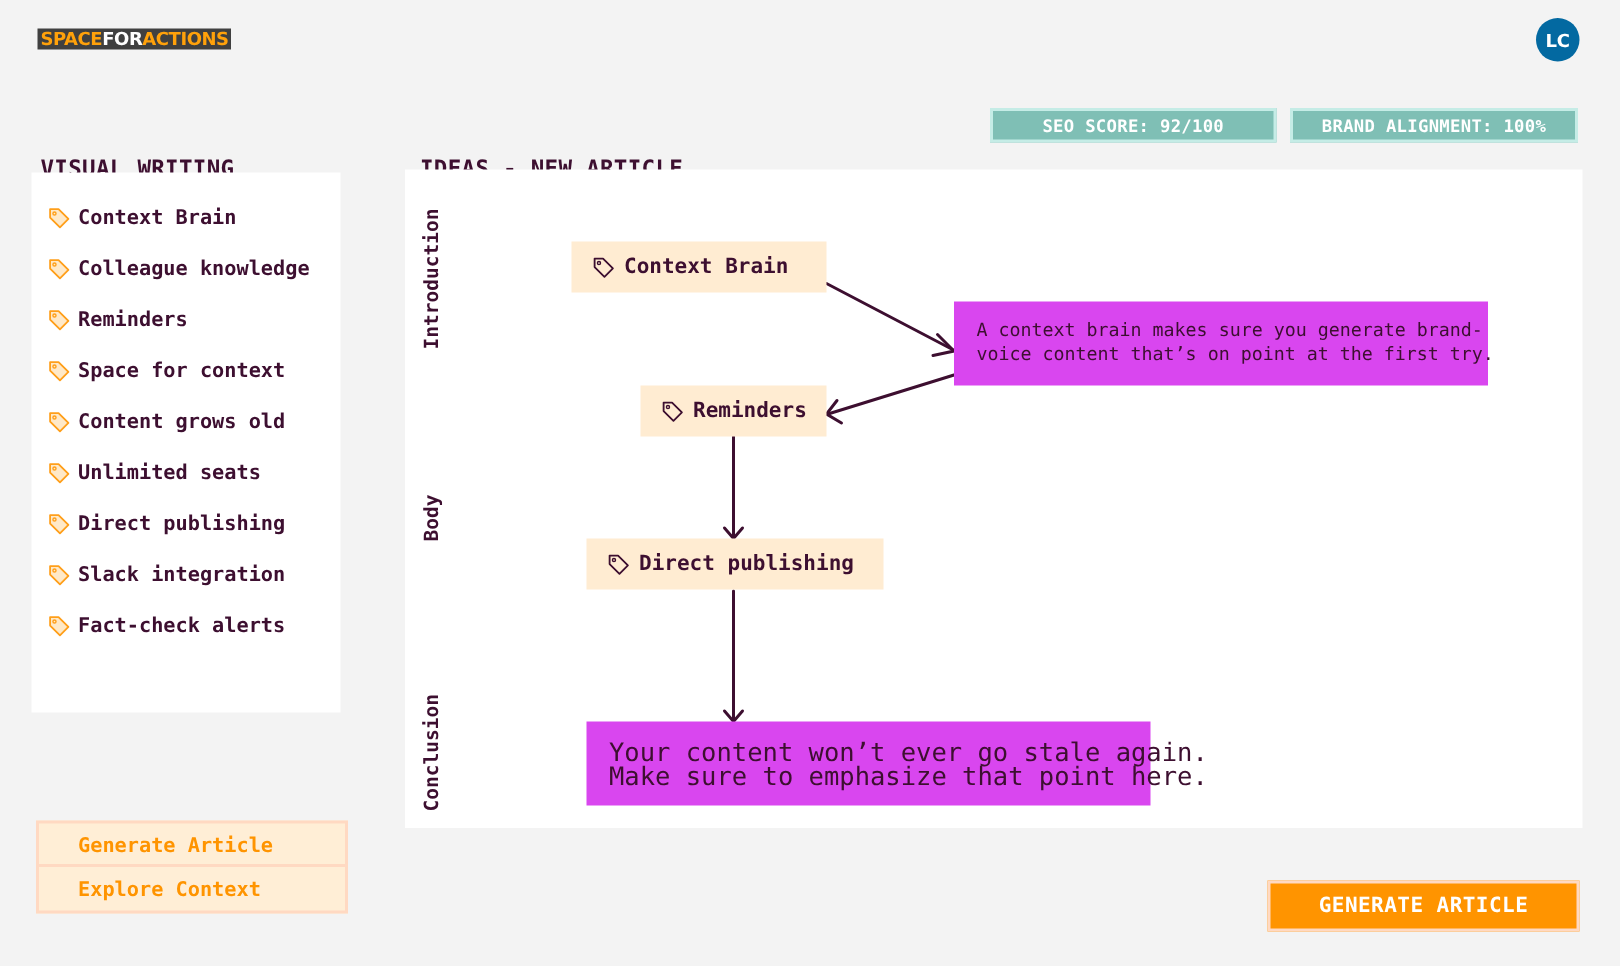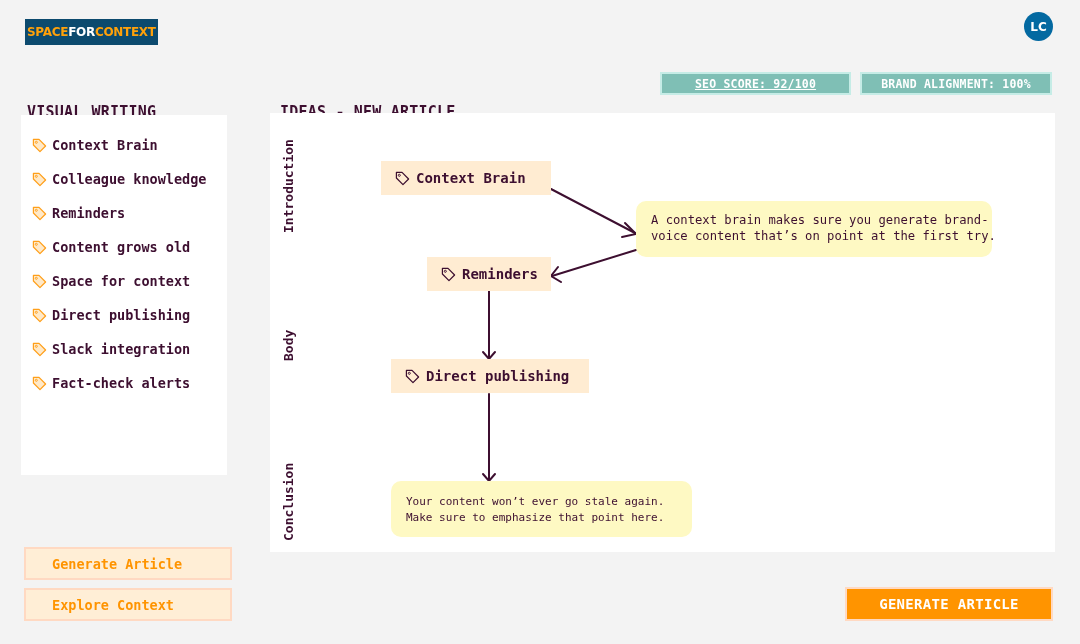--- a/index.html
+++ b/index.html
@@ -4,23 +4,23 @@
 <style>
   * { box-sizing: border-box; margin: 0; padding: 0; }
   html, body { width: 1080px; height: 644px; overflow: hidden; }
   body {
     background: #f3f3f3;
     font-family: "DejaVu Sans Mono", "Liberation Mono", monospace;
     color: #3d0f30;
     position: relative;
   }
   .logo {
-    position: absolute; left: 25px; top: 19px; height: 26px;
+    position: absolute; left: 25px; top: 19px; height: 14px;
     display: flex; align-items: center;
-    background: #0c4a6e; padding: 0 2px;
+    background: #404040; padding: 0 2px;
     font-family: "DejaVu Sans", sans-serif; font-weight: bold; font-size: 12px;
     letter-spacing: -0.3px; line-height: 14px;
   }
   .logo .o { color: #ffa10a; }
   .logo .w { color: #ffffff; }
   .avatar {
     position: absolute; left: 1024px; top: 12px; width: 29px; height: 29px;
     border-radius: 50%; background: #0369a1; color: #fff;
     font-family: "DejaVu Sans", sans-serif; font-weight: bold; font-size: 12px;
     display: flex; align-items: center; justify-content: center;
@@ -59,38 +59,38 @@
   .vlabel {
     position: absolute; font-weight: bold; font-size: 13px; color: #3d0f30;
     transform-origin: left top; transform: rotate(-90deg); white-space: nowrap;
   }
   .node {
     position: absolute; background: #ffecd2; display: flex; align-items: center;
     font-size: 14px; font-weight: bold; color: #3d0f30; cursor: pointer;
   }
   .node .tag { margin-right: 6px; display: inline-flex; }
   .note {
-    position: absolute; background: #fef9c3; color: #3d0f30;
-    font-size: 12.2px; line-height: 16px; white-space: pre; border-radius: 10px;
+    position: absolute; background: #d946ef; color: #3d0f30;
+    font-size: 12.2px; line-height: 16px; white-space: pre;
   }
   .cta {
     position: absolute; left: 845px; top: 587px; width: 208px; height: 34px;
     background: #ff9400; border: 2px solid #ffd9c2; color: #ffffff;
     font-weight: bold; font-size: 14px; letter-spacing: 0.3px;
     display: flex; align-items: center; justify-content: center; cursor: pointer;
   }
   svg.arrows { position: absolute; left: 0; top: 0; pointer-events: none; }
 </style>
 </head>
 <body>
 
 <div class="logo">
   <span class="o">SPACE</span>
     <span class="w">FOR</span>
-    <span class="o">CONTEXT</span>
+    <span class="o">ACTIONS</span>
 </div>
 <div class="avatar">LC</div>
 
 <div class="section-title" style="left:27px; top:75px;">VISUAL WRITING</div>
 
 <div class="sidebar-list">
   <div class="sidebar-item">
     <span class="tag">
         <svg width="15" height="15" viewBox="0 0 16 16">
           <path d="M1.5 1.5h6l7 7-6 6-7-7z" fill="#ffe9c8" stroke="#ff9f1a" stroke-width="1.3" stroke-linejoin="round"></path>
@@ -117,30 +117,39 @@
       </span>
     <span>Reminders</span>
   </div>
   <div class="sidebar-item">
     <span class="tag">
         <svg width="15" height="15" viewBox="0 0 16 16">
           <path d="M1.5 1.5h6l7 7-6 6-7-7z" fill="#ffe9c8" stroke="#ff9f1a" stroke-width="1.3" stroke-linejoin="round"></path>
           <circle cx="4.6" cy="4.6" r="1.1" fill="none" stroke="#ff9f1a" stroke-width="1"></circle>
         </svg>
       </span>
+    <span>Space for context</span>
+  </div>
+  <div class="sidebar-item">
+    <span class="tag">
+        <svg width="15" height="15" viewBox="0 0 16 16">
+          <path d="M1.5 1.5h6l7 7-6 6-7-7z" fill="#ffe9c8" stroke="#ff9f1a" stroke-width="1.3" stroke-linejoin="round"></path>
+          <circle cx="4.6" cy="4.6" r="1.1" fill="none" stroke="#ff9f1a" stroke-width="1"></circle>
+        </svg>
+      </span>
     <span>Content grows old</span>
   </div>
   <div class="sidebar-item">
     <span class="tag">
         <svg width="15" height="15" viewBox="0 0 16 16">
           <path d="M1.5 1.5h6l7 7-6 6-7-7z" fill="#ffe9c8" stroke="#ff9f1a" stroke-width="1.3" stroke-linejoin="round"></path>
           <circle cx="4.6" cy="4.6" r="1.1" fill="none" stroke="#ff9f1a" stroke-width="1"></circle>
         </svg>
       </span>
-    <span>Space for context</span>
+    <span>Unlimited seats</span>
   </div>
   <div class="sidebar-item">
     <span class="tag">
         <svg width="15" height="15" viewBox="0 0 16 16">
           <path d="M1.5 1.5h6l7 7-6 6-7-7z" fill="#ffe9c8" stroke="#ff9f1a" stroke-width="1.3" stroke-linejoin="round"></path>
           <circle cx="4.6" cy="4.6" r="1.1" fill="none" stroke="#ff9f1a" stroke-width="1"></circle>
         </svg>
       </span>
     <span>Direct publishing</span>
   </div>
@@ -159,24 +168,24 @@
           <path d="M1.5 1.5h6l7 7-6 6-7-7z" fill="#ffe9c8" stroke="#ff9f1a" stroke-width="1.3" stroke-linejoin="round"></path>
           <circle cx="4.6" cy="4.6" r="1.1" fill="none" stroke="#ff9f1a" stroke-width="1"></circle>
         </svg>
       </span>
     <span>Fact-check alerts</span>
   </div>
 </div>
 
 <div class="section-title" style="left:24px; top:528px;">QUICK ACTIONS</div>
 <div class="qa-btn" style="top:547px;">Generate Article</div>
-<div class="qa-btn" style="top:588px;">Explore Context</div>
+<div class="qa-btn" style="top:576px;">Explore Context</div>
 
 <div class="section-title" style="left:280px; top:75px;">IDEAS - NEW ARTICLE</div>
-<div class="badge" style="left:660px; width:191px;text-decoration:underline;">SEO SCORE: 92/100</div>
+<div class="badge" style="left:660px; width:191px;">SEO SCORE: 92/100</div>
 <div class="badge" style="left:860px; width:192px;text-align:right;">BRAND ALIGNMENT: 100%</div>
 
 <div class="canvas">
   <div class="vlabel" style="left:11px; top:120px;">Introduction</div>
   <div class="vlabel" style="left:11px; top:248px;">Body</div>
   <div class="vlabel" style="left:11px; top:428px;">Conclusion</div>
 
   <svg class="arrows" width="785" height="439">
     <g stroke="#3d0f30" stroke-width="2" fill="none" stroke-linecap="round">
       <line x1="281" y1="76" x2="365" y2="120"></line>
@@ -216,17 +225,17 @@
   <div class="node" style="left:121px; top:246px; width:198px; height:34px; padding-left:14px;">
     <span class="tag">
         <svg width="15" height="15" viewBox="0 0 16 16">
           <path d="M1.5 1.5h6l7 7-6 6-7-7z" fill="none" stroke="#3d0f30" stroke-width="1.3" stroke-linejoin="round"></path>
           <circle cx="4.6" cy="4.6" r="1.1" fill="none" stroke="#3d0f30" stroke-width="1"></circle>
         </svg>
       </span>
     <span>Direct publishing</span>
   </div>
 
-  <div class="note" style="left:121px; top:368px; width:301px; height:56px; padding:13px 0 0 15px; font-size:11px;">Your content won’t ever go stale again.
+  <div class="note" style="left:121px; top:368px; width:376px; height:56px; padding:13px 0 0 15px; font-size:17px;">Your content won’t ever go stale again.
 Make sure to emphasize that point here.</div>
 </div>
 
 <div class="cta">GENERATE ARTICLE</div>
 
 </body></html>

